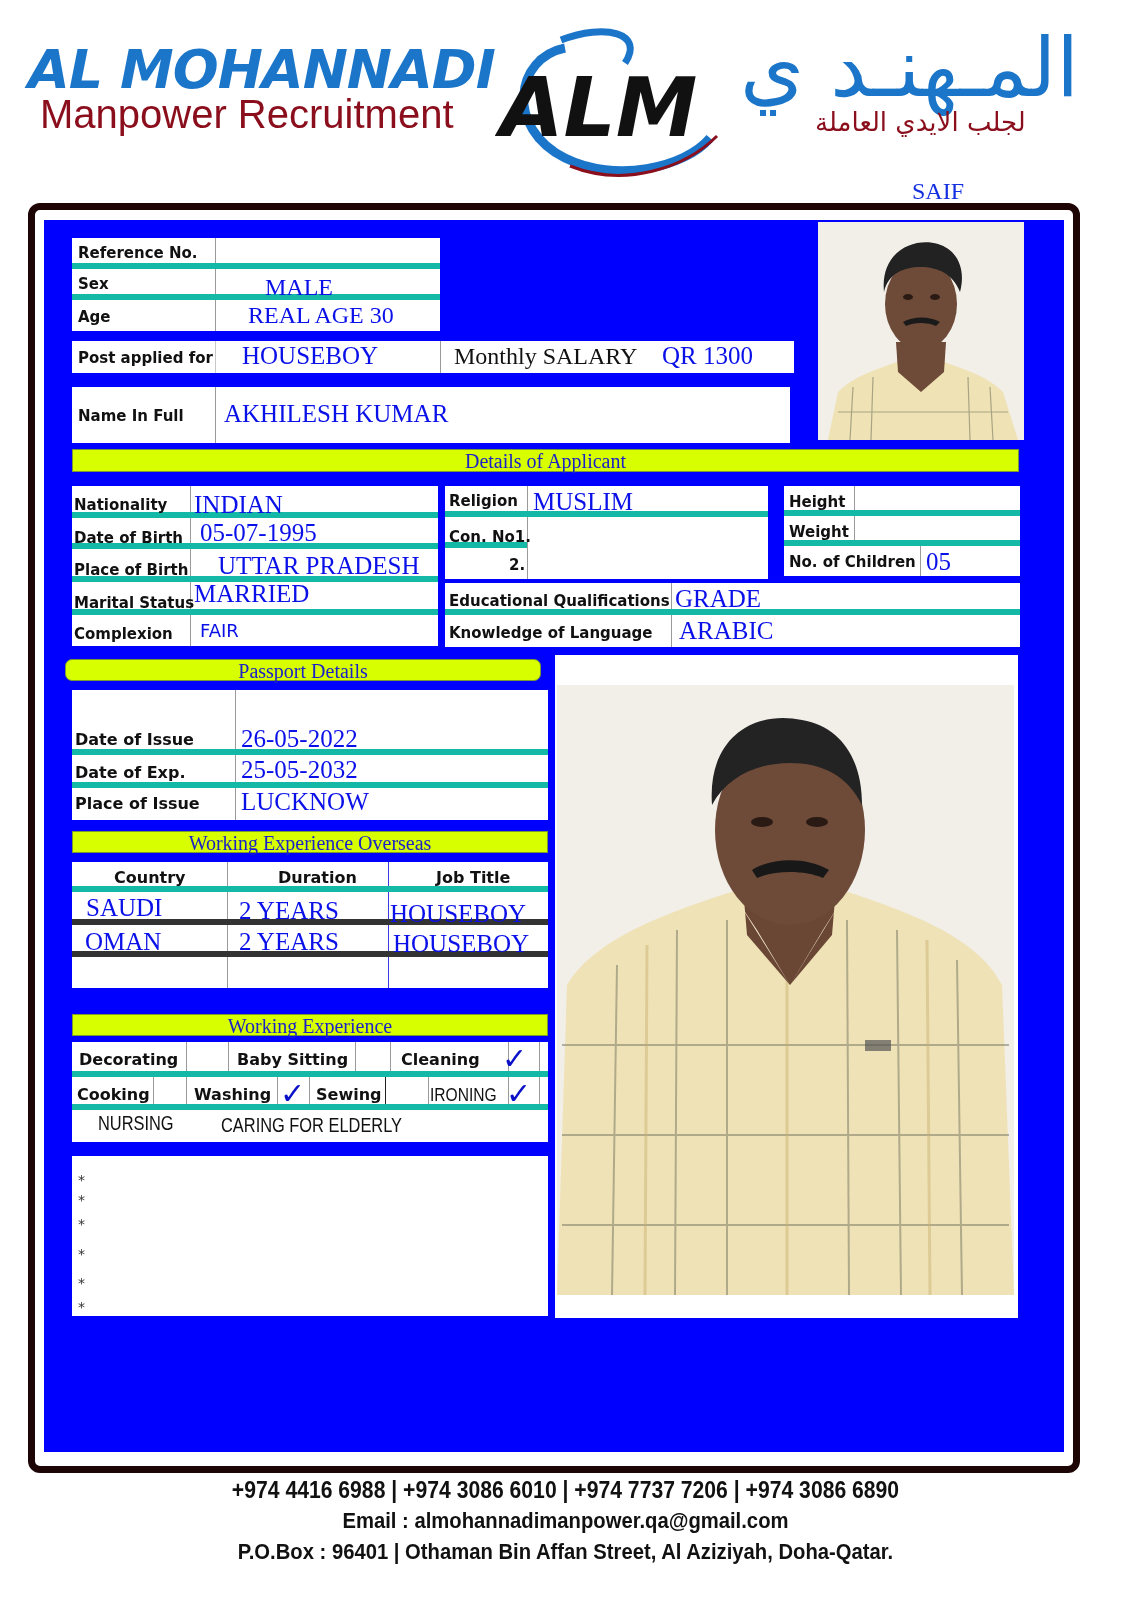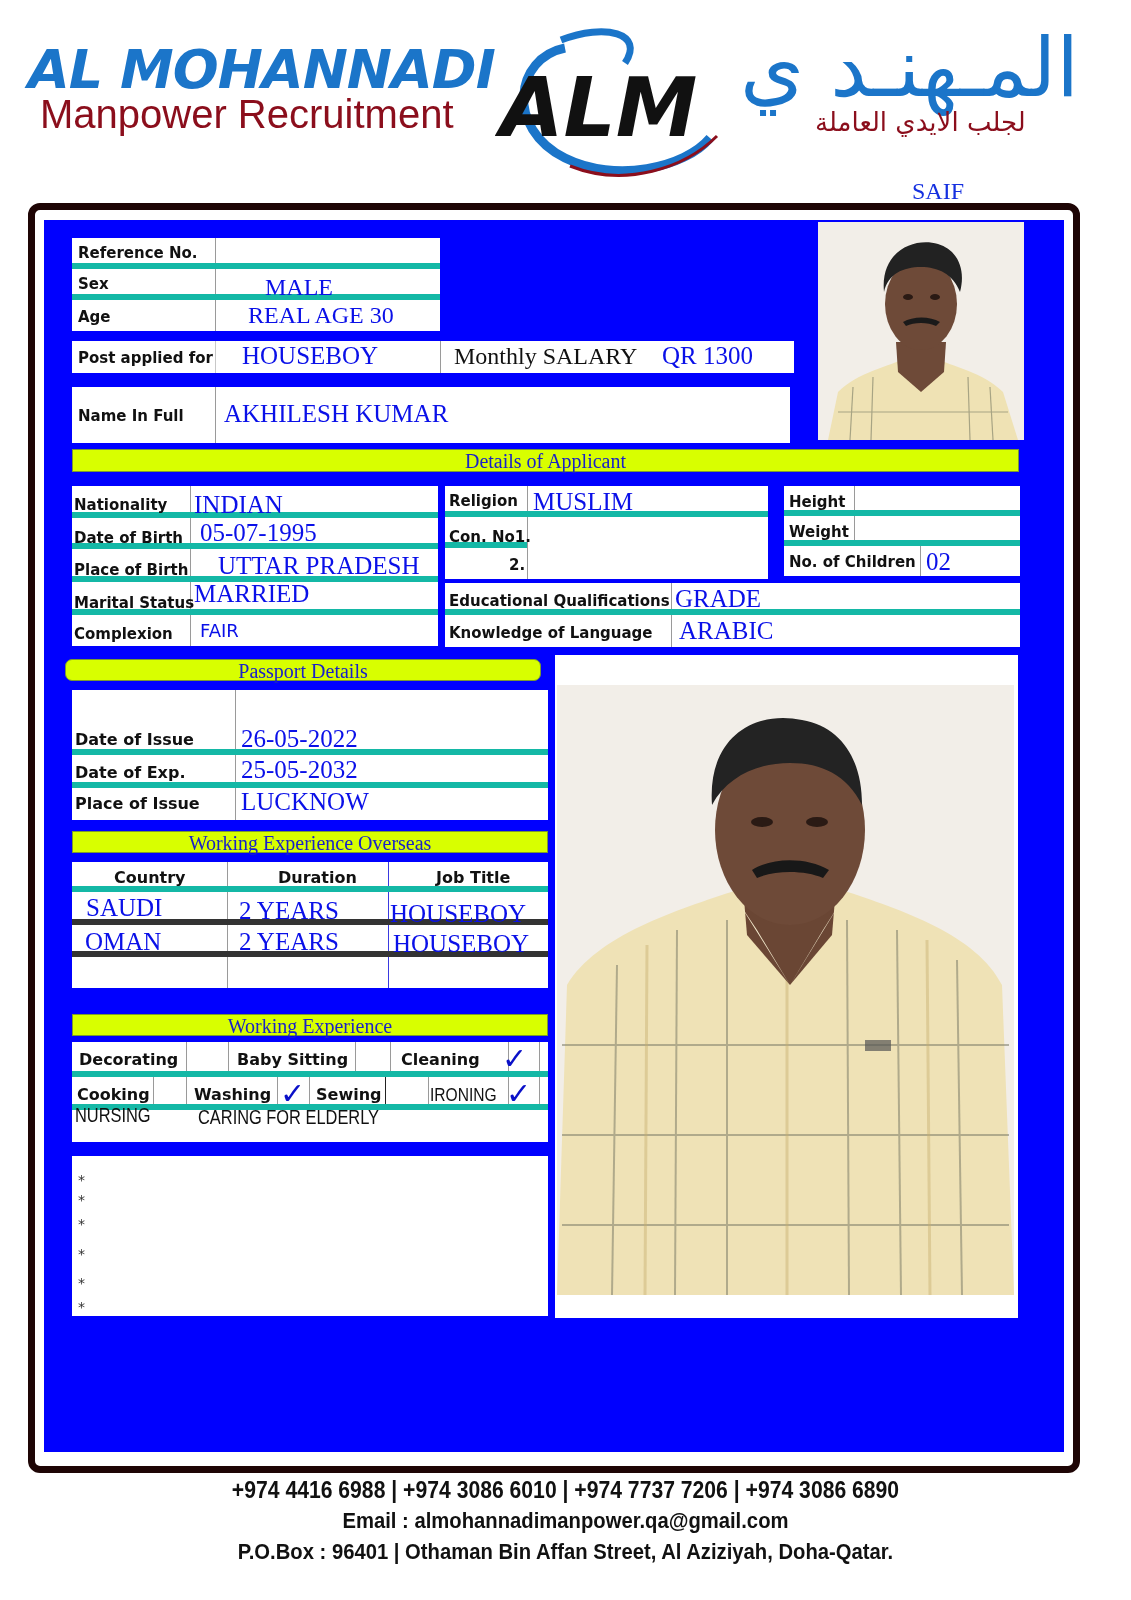--- a/index.html
+++ b/index.html
@@ -160,21 +160,21 @@
     <span class="val" style="left:80px;top:1px;"></span>
   </div>
   <div class="row" style="top:30px;height:30px;">
     <div class="vline" style="left:70px;"></div>
     <span class="lbl" style="left:5px;top:7px;font-size:15px;">Weight</span>
     <span class="val" style="left:80px;top:1px;"></span>
   </div>
   <div class="row" style="top:60px;height:30px;">
     <div class="vline" style="left:136px;"></div>
     <span class="lbl" style="left:5px;top:7px;font-size:15px;">No. of Children</span>
-    <span class="val" style="left:142px;top:2px;">02</span>
+    <span class="val" style="left:142px;top:2px;">05</span>
   </div>
 </div>
 
 <div class="wt" style="left:445px;top:583px;width:575px;height:64px;">
   <div class="vline" style="left:226px;"></div>
   <div class="row" style="top:0;height:32px;">
     <span class="lbl" style="left:4px;top:9px;font-size:15px;">Educational Qualifications</span>
     <span class="val" style="left:230px;top:2px;">GRADE</span>
   </div>
   <div class="row" style="top:32px;height:32px;">
@@ -256,21 +256,21 @@
     <span class="lbl" style="left:5px;top:8px;">Cooking</span>
     <span class="check" style="left:86px;top:2px;"></span>
     <span class="lbl" style="left:122px;top:8px;">Washing</span>
     <span class="check" style="left:208px;top:2px;">✓</span>
     <span class="lbl" style="left:244px;top:8px;">Sewing</span>
     <span class="check" style="left:318px;top:2px;"></span>
     <span class="lbl" style="left:358px;top:7px;font-family:'Liberation Sans',sans-serif;font-weight:normal;font-size:19px;transform:scaleX(0.82);transform-origin:left;">IRONING</span>
     <span class="check" style="left:434px;top:2px;">✓</span>
   </div>
 
-  <div class="row" style="top:60px;height:32px;">
+  <div class="row" style="top:68px;height:32px;margin-left:23px;">
     <span class="lbl" style="left:3px;top:2px;font-family:'Liberation Sans',sans-serif;font-weight:normal;font-size:20px;transform:scaleX(0.82);transform-origin:left;">NURSING</span>
     <span class="lbl" style="left:126px;top:4px;font-family:'Liberation Sans',sans-serif;font-weight:normal;font-size:20px;transform:scaleX(0.82);transform-origin:left;">CARING FOR ELDERLY</span>
   </div>
 </div>
 
 <div class="wt" style="left:72px;top:1156px;width:476px;height:160px;">
   <div style="position:absolute;left:0;top:6px;right:0;height:30px;">
     <span class="star" style="top:10px;">*</span>
   </div>
   <div style="position:absolute;left:0;top:36px;right:0;height:24px;">

